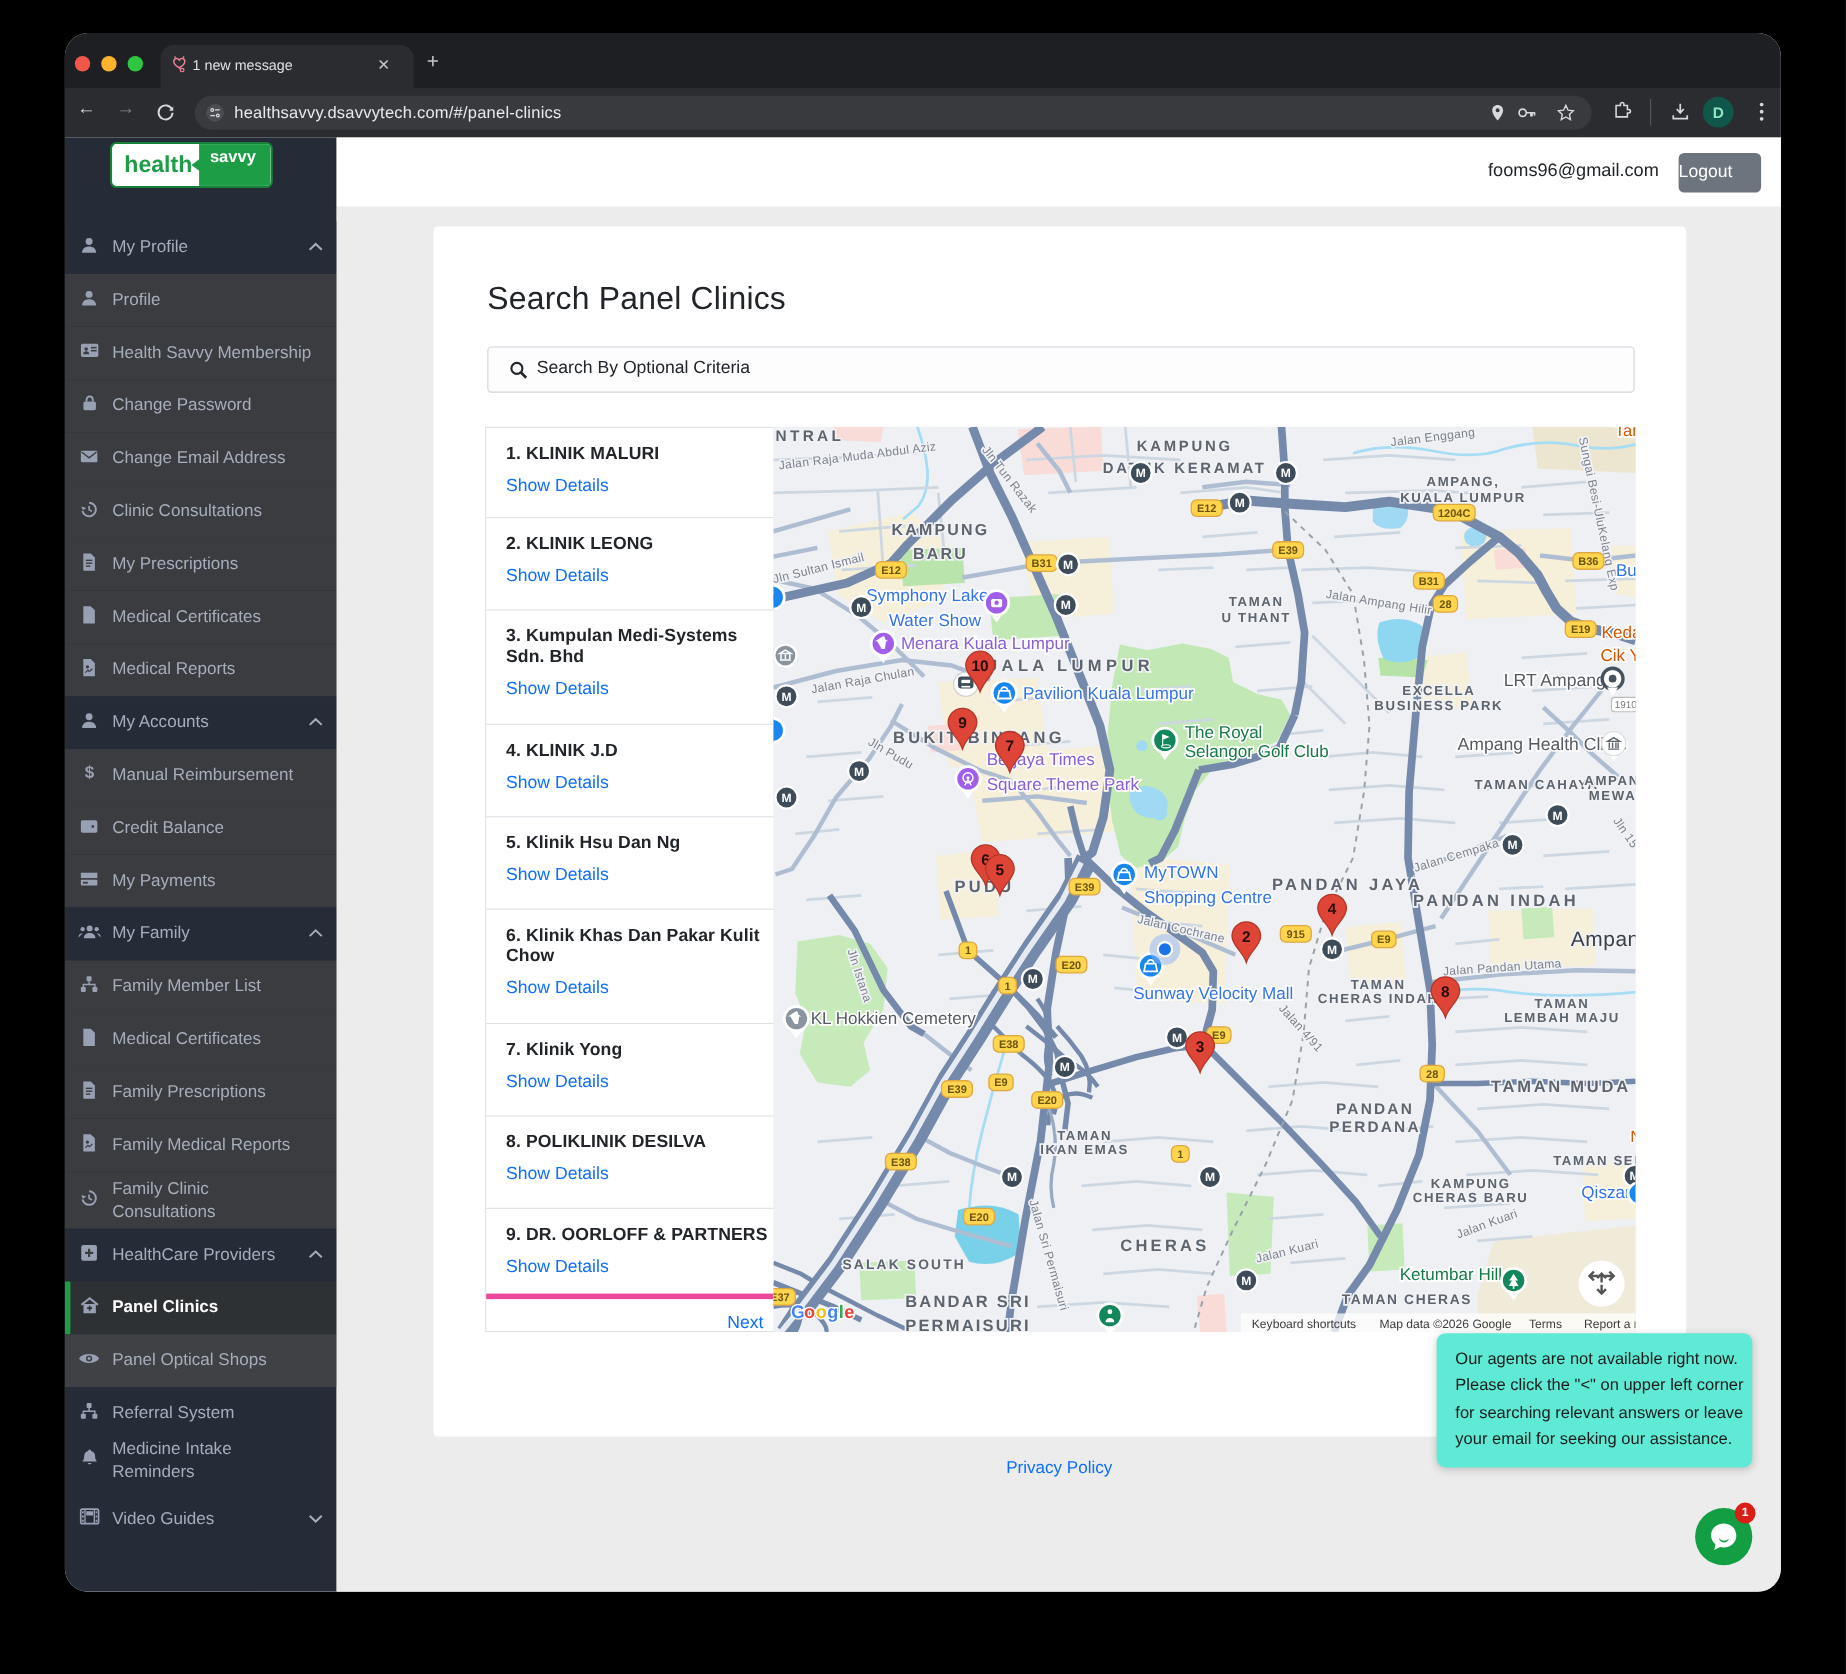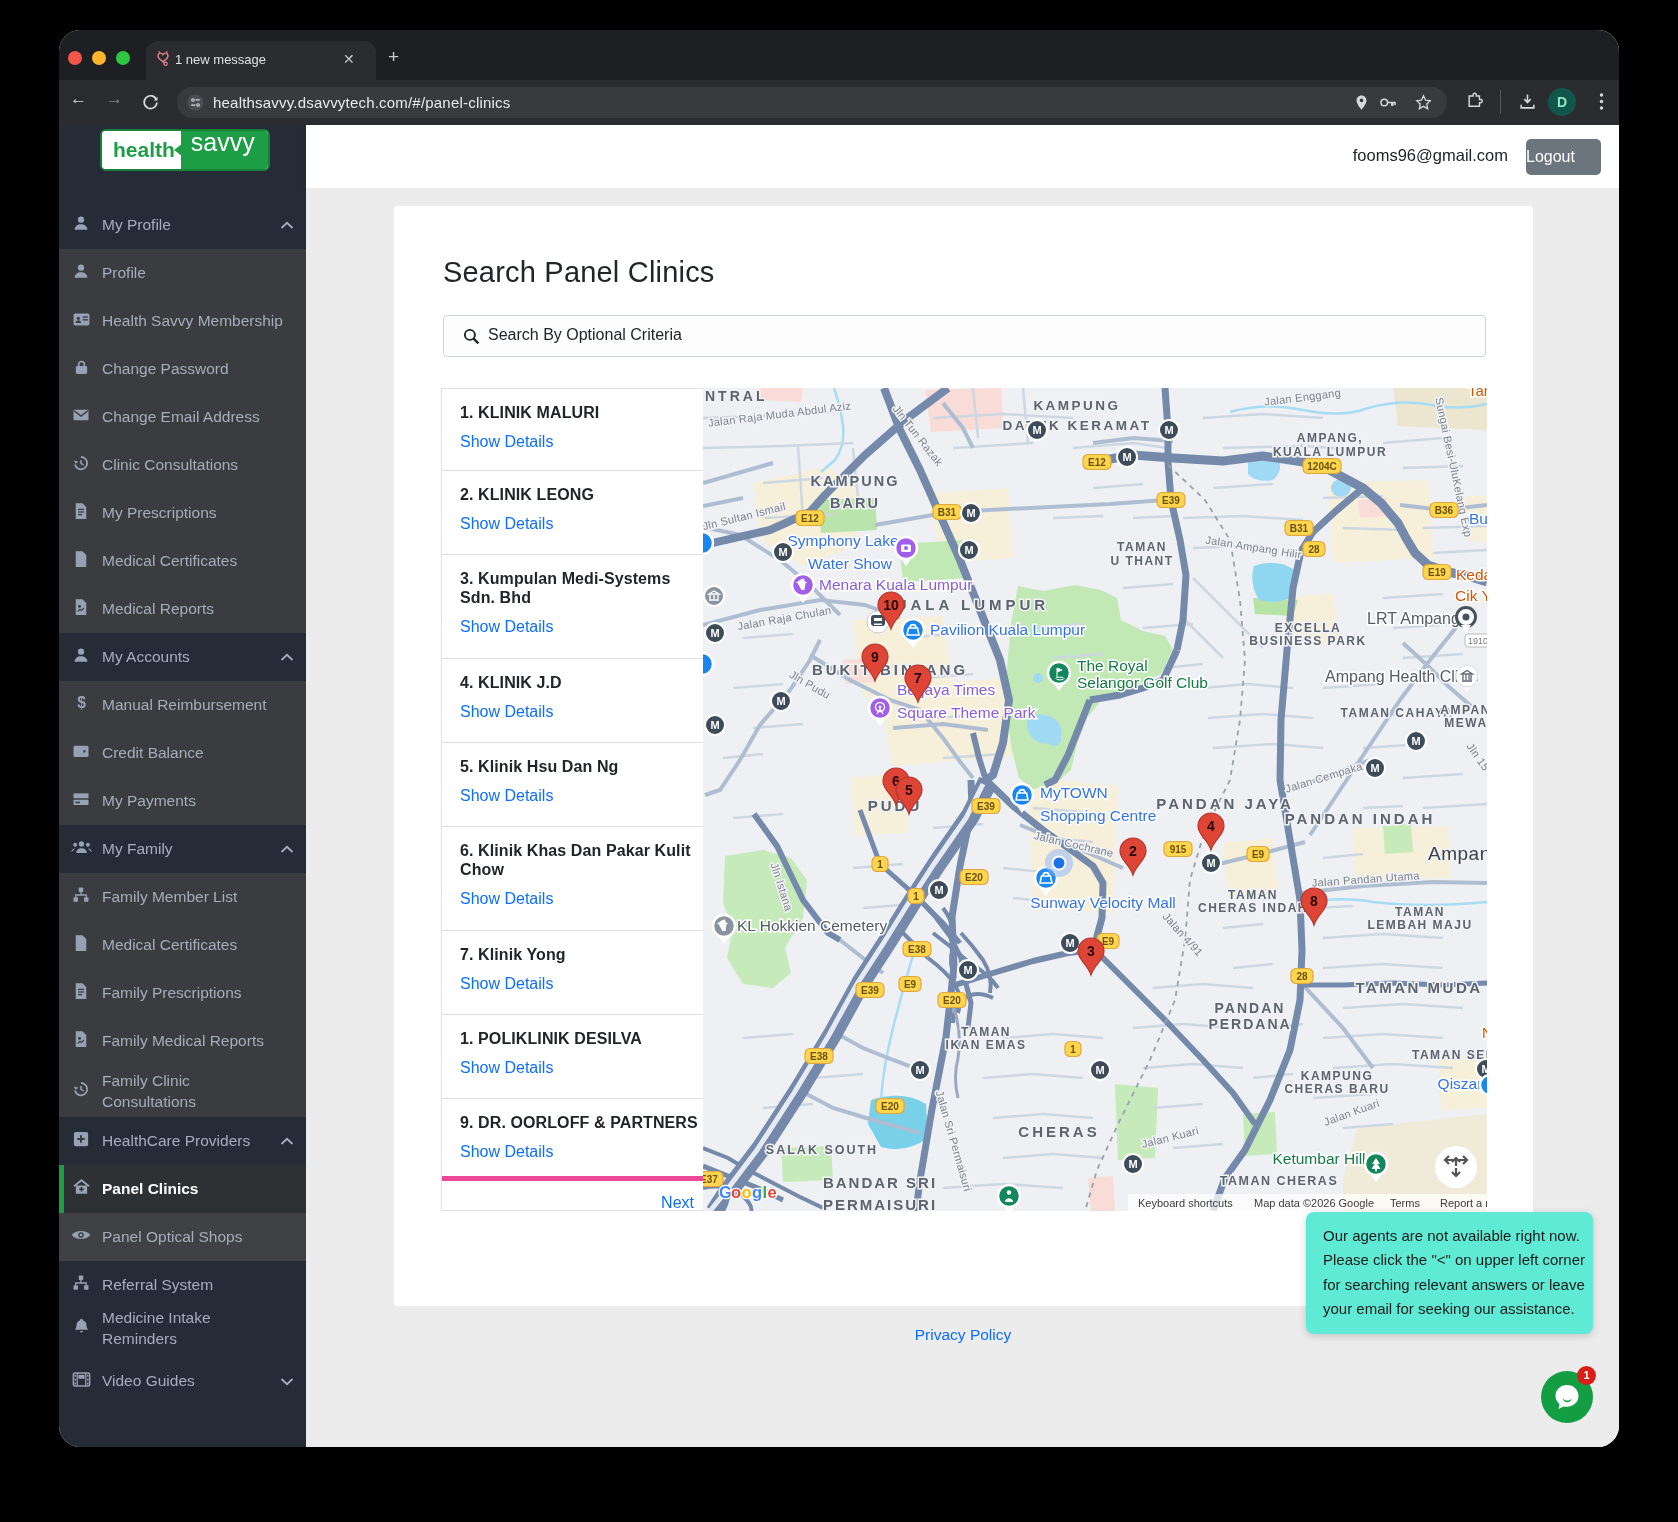--- a/index.html
+++ b/index.html
@@ -14,21 +14,21 @@
   .tabx { position:absolute; left:197px; top:10px; font-size:14px; color:#c3c6ca; }
   .newtab { position:absolute; left:329px; top:17px; font-size:19px; color:#c3c6ca; line-height:19px; }
   .toolbar { position:absolute; left:0; top:50px; width:1560px; height:45px; background:#2b2c2f; }
   .navic { position:absolute; top:9px; font-size:17px; color:#d6d8db; }
   .urlpill { position:absolute; left:118px; top:7px; width:1270px; height:31px; border-radius:16px; background:#383a3e; }
   .urltext { position:absolute; left:36px; top:7px; font-size:15px; color:#e8eaed; letter-spacing:0.2px; }
   
   .sidebar { position:absolute; left:0; top:95px; width:247px; height:1322px; background:#262b38; }
   .logo { position:absolute; left:41px; top:4px; height:42px; background:#fff; border:2px solid #17813a; border-radius:6px; display:flex; align-items:center; overflow:hidden; }
   .logoL { color:#1d9e46; font-weight:bold; font-size:21px; padding:0 6px 0 11px; background:#fff; height:100%; display:flex; align-items:center; }
-  .logoR { color:#fff; font-weight:normal; font-size:25px; background:#1d9e46; height:100%; display:flex; align-items:center; padding:0 13px 16px 10px; position:relative; }
+  .logoR { color:#fff; font-weight:bold; font-size:15px; background:#1d9e46; height:100%; display:flex; align-items:center; padding:0 13px 16px 10px; position:relative; }
   .logoR:before { content:""; position:absolute; left:-7px; top:13px; border-top:6px solid transparent; border-bottom:6px solid transparent; border-right:8px solid #1d9e46; }
   .mrow { position:absolute; left:0; width:247px; height:48px; color:#a6adbb; font-size:15.5px; display:flex; align-items:center; white-space:nowrap; }
   .mrow .ic { position:absolute; left:12px; width:20px; text-align:center; }
   .mrow .tx { position:absolute; left:43px; }
   .mrow .ch { position:absolute; right:12px; }
   .sub { background:#3b3c40; }
   .hdr { background:#262b38; }
   
   .pagehead { position:absolute; left:247px; top:95px; width:1313px; height:63px; background:#fff; box-shadow:0 2px 4px rgba(0,0,0,0.12); }
   .email { position:absolute; right:111px; top:21px; font-size:16.5px; color:#212529; }
@@ -382,21 +382,21 @@
       </div>
       <div class="crow" style="top:438px;">
         <div class="cname">6. Klinik Khas Dan Pakar Kulit<br>Chow</div>
         <div class="clink">Show Details</div>
       </div>
       <div class="crow" style="top:542px;">
         <div class="cname">7. Klinik Yong</div>
         <div class="clink">Show Details</div>
       </div>
       <div class="crow" style="top:626px;">
-        <div class="cname">1. POLIKLINIK DESILVA</div>
+        <div class="cname">8. POLIKLINIK DESILVA</div>
         <div class="clink">Show Details</div>
       </div>
       <div class="crow" style="top:710px;">
         <div class="cname">9. DR. OORLOFF &amp; PARTNERS</div>
         <div class="clink">Show Details</div>
       </div>
       <div class="nextrow">
         <div class="next">Next</div>
       </div>
     </div>

